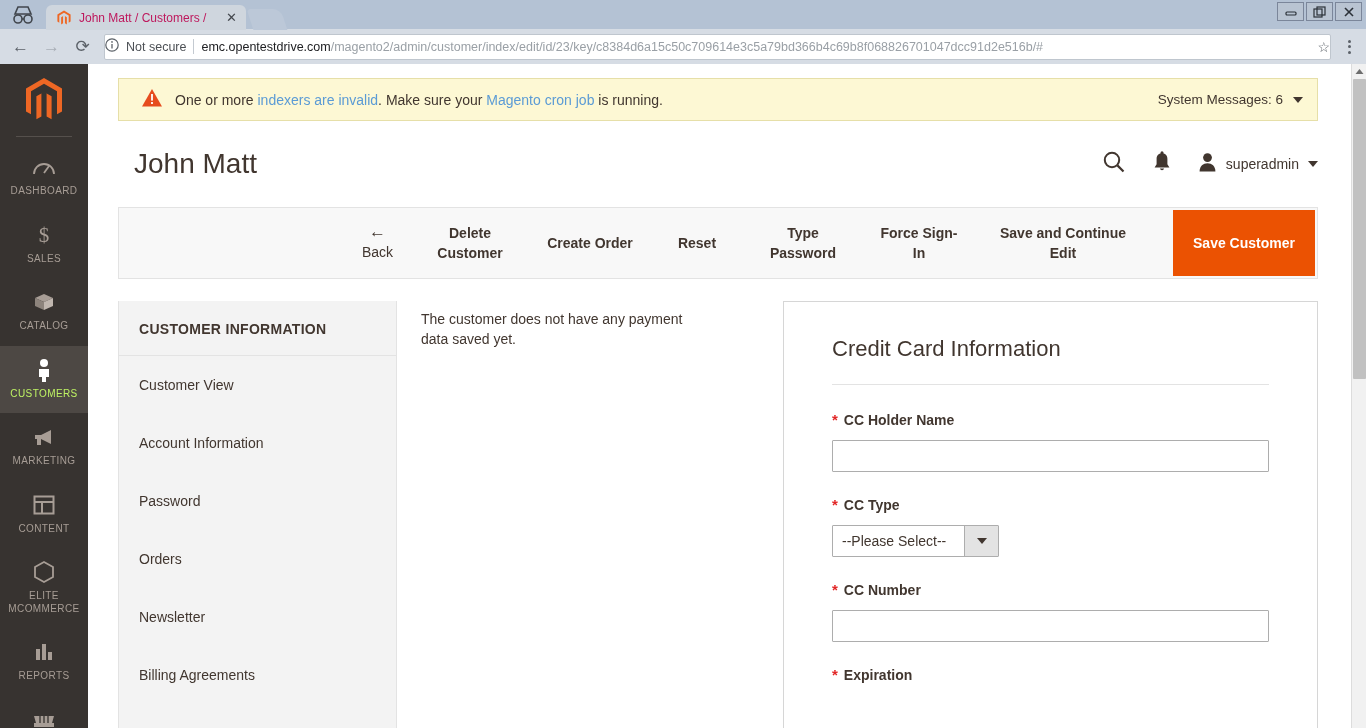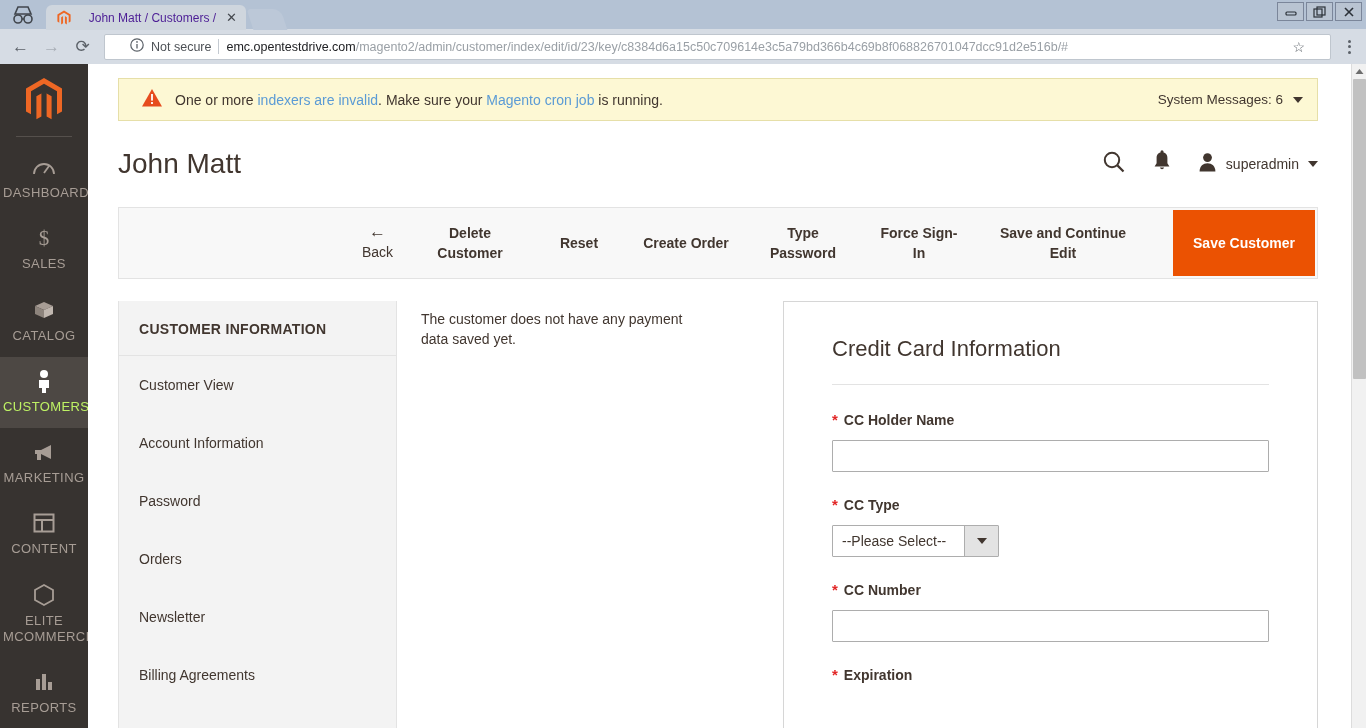--- a/index.html
+++ b/index.html
@@ -19,22 +19,22 @@
     align-items: center; justify-content: center;
   }
   .tab {
     width: 200px; height: 25px; background: #cfd6de;
     border-radius: 6px 6px 0 0;
     display: flex; align-items: center; gap: 7px;
     padding: 0 6px 0 10px; position: relative; top: 1px;
   }
   .tab-favicon { width: 16px; height: 16px; flex: 0 0 16px; }
   .tab-title {
-    font-size: 12px; color: #4c1d95; white-space: nowrap;
-    overflow: hidden; text-overflow: ellipsis; flex: 1; text-align: right;
+    font-size: 12px; color: #be185d; white-space: nowrap;
+    overflow: hidden; text-overflow: ellipsis; flex: 1;
   }
   .tab-close { font-size: 13px; color: #43474d; padding: 0 3px; line-height: 1; }
   .tab-newtab {
     width: 34px; height: 21px; margin-left: 4px;
     background: #bcc8d8; border-radius: 4px 8px 0 0;
     transform: skewX(18deg); position: relative; top: 1px;
   }
   .winbtns {
     position: absolute; right: 4px; top: 2px; display: flex; gap: 2px;
   }
@@ -51,21 +51,21 @@
   }
   .navbtn {
     width: 29px; height: 29px; display: flex;
     align-items: center; justify-content: center;
     color: #5b6168; font-size: 17px;
   }
   .navbtn.disabled { color: #a8aeb6; }
   .omnibox {
     flex: 1; height: 26px; background: #fff; border: 1px solid #bfc6ce;
     border-radius: 2px; display: flex; align-items: center;
-    padding: 0 25px; margin: 0 5px; gap: 7px;
+    padding: 0 0; margin: 0 5px; gap: 7px;
   }
   .omnibox-info { font-size: 13px; color: #5b6168; flex: 0 0 auto; }
   .omnibox-notsecure { font-size: 12.5px; color: #4d5156; }
   .omnibox-sep { width: 1px; height: 15px; background: #c4cad1; }
   .omnibox-url {
     font-size: 12.5px; color: #9aa0a6; white-space: nowrap;
     overflow: hidden; flex: 1;
   }
   .omnibox-url b { color: #202124; font-weight: normal; }
   .star-btn { font-size: 14px; color: #5b6168; }
@@ -88,21 +88,21 @@
   .admin-logo {
     height: 72px; display: flex; align-items: center; justify-content: center;
   }
   .nav-divider { height: 1px; background: #55504c; margin: 0 16px 6px; }
   .nav-item {
     padding: 11px 3px 13px; text-align: center; color: #a79d95;
   }
   .nav-item.active { background: #4d4844; color: #bef264; }
   .nav-icon { height: 26px; display: flex; align-items: center; justify-content: center; }
   .nav-label {
-    font-size: 13px; letter-spacing: .4px; margin-top: 5px;
+    font-size: 10px; letter-spacing: .4px; margin-top: 5px;
     line-height: 1.25; text-transform: uppercase;
   }
 
   
   .admin-main {
     flex: 1; height: 664px; overflow: hidden;
     background: #fff; position: relative;
   }
 
   .sysmsg {
@@ -116,22 +116,22 @@
   .sysmsg-right { display: flex; align-items: center; gap: 10px; font-size: 13.5px; color: #41362f; }
   .caret-down {
     width: 0; height: 0; border-left: 5px solid transparent;
     border-right: 5px solid transparent; border-top: 6px solid #41362f;
   }
 
   .page-header {
     margin: 0 48px 0 30px; display: flex; align-items: center;
     justify-content: space-between; height: 86px;
   }
-  .page-title { font-size: 28px; color: #41362f; font-weight: normal; }
-  .header-tools { display: flex; gap: 26px; }
+  .page-title { font-size: 28px; color: #41362f; font-weight: normal; margin-left: 16px; }
+  .header-tools { display: flex; align-items: center; gap: 26px; }
   .user-chip { display: flex; align-items: center; gap: 9px; }
   .user-name { font-size: 14px; color: #41362f; }
 
   .page-actions {
     margin: 0 48px 0 30px; background: #f8f8f8; border: 1px solid #e3e3e3;
     height: 72px; display: flex; align-items: stretch; justify-content: flex-end;
   }
   .action-btn {
     display: flex; flex-direction: column; align-items: center;
     justify-content: center; font-size: 14px; color: #41362f;
@@ -434,22 +434,22 @@
         </span>
       </div>
     </div>
 
     <div class="page-actions">
       <div class="action-btn back">
         <span class="back-arrow">←</span>
         <span class="back-label">Back</span>
       </div>
       <div class="action-btn" style="width:122px">Delete Customer</div>
+      <div class="action-btn" style="width:118px">Create Order</div>
       <div class="action-btn" style="width:96px">Reset</div>
-      <div class="action-btn" style="width:118px">Create Order</div>
       <div class="action-btn" style="width:116px">Type Password</div>
       <div class="action-btn" style="width:116px">Force Sign-In</div>
       <div class="action-btn" style="width:172px">Save and Continue Edit</div>
       <div class="action-primary">Save Customer</div>
     </div>
 
     <div class="body-cols">
 
       <aside class="info-panel">
         <div class="info-panel-title">CUSTOMER INFORMATION</div>

